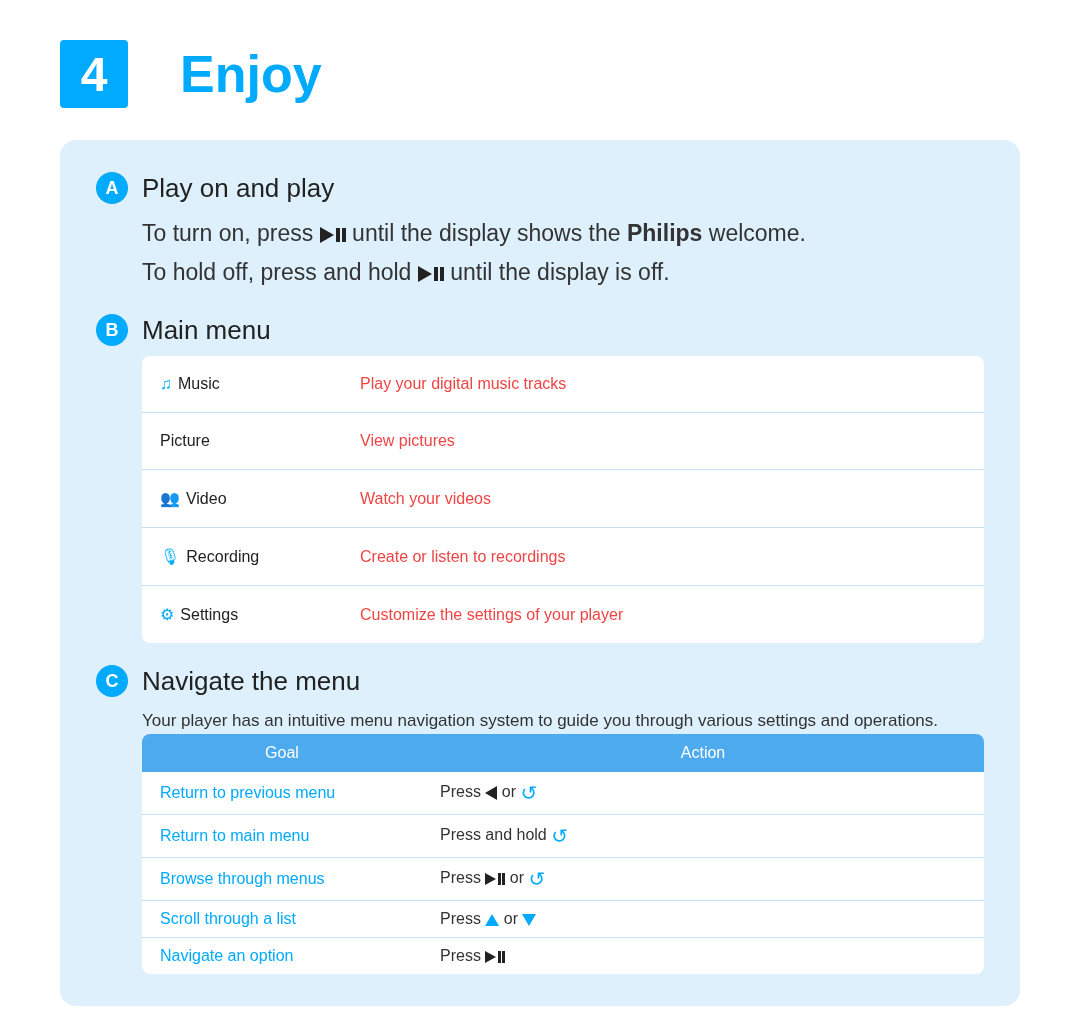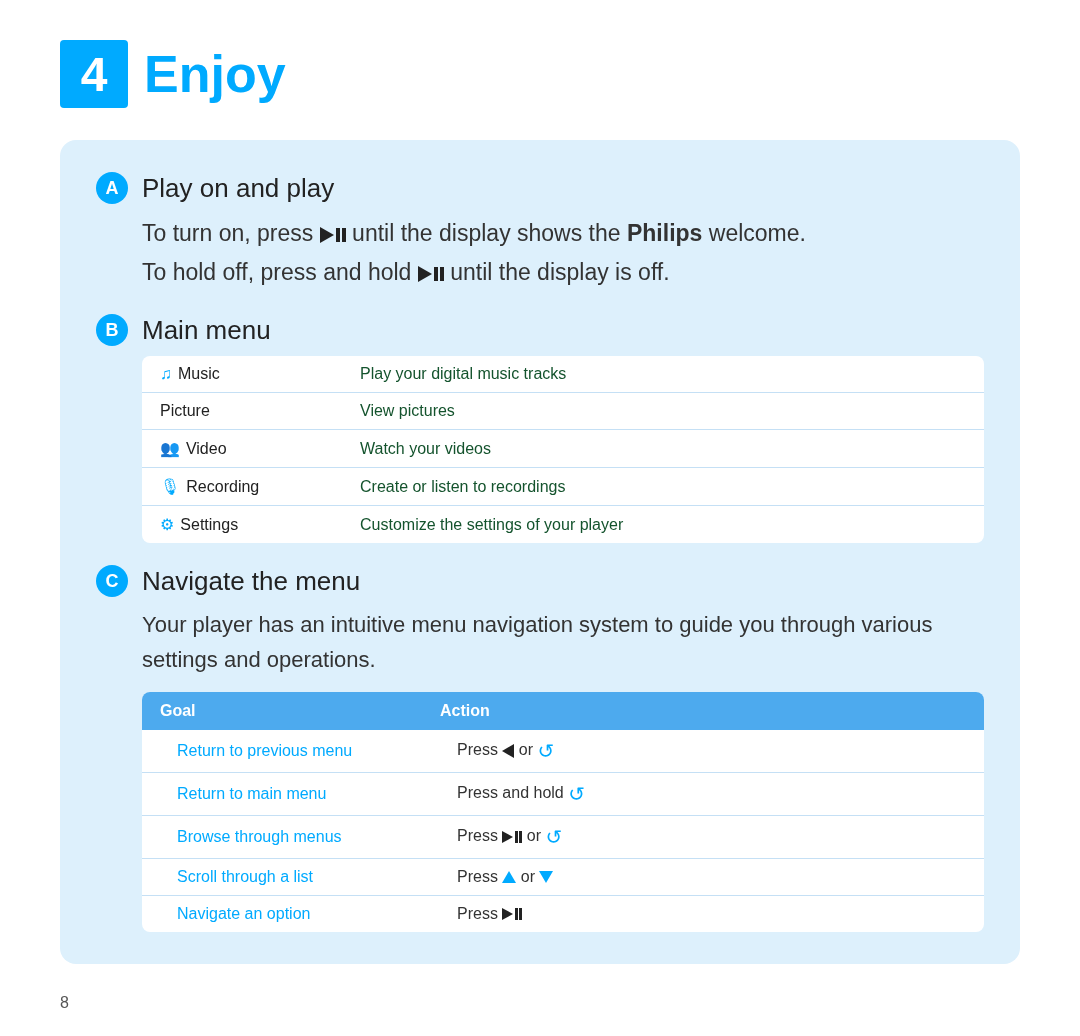--- a/index.html
+++ b/index.html
@@ -29,20 +29,21 @@
       display: flex;
       align-items: center;
       justify-content: center;
       margin-right: 16px;
       border-radius: 4px;
     }
     .chapter-title {
       font-size: 52px;
       font-weight: bold;
       color: #0af;
+      margin-left: 36px;
     }
 
     
     .main-card {
       background: #ddf0fc;
       border-radius: 16px;
       padding: 32px 36px 32px 36px;
     }
 
     
@@ -115,78 +116,77 @@
     .menu-table {
       margin-left: 46px;
       margin-top: 8px;
       border-collapse: collapse;
       width: calc(100% - 46px);
       background: #fff;
       border-radius: 8px;
       overflow: hidden;
     }
     .menu-table td {
-      padding: 9px 18px;
+      padding: 19px 18px;
       font-size: 16px;
       border-bottom: 1px solid #c5e0f5;
       vertical-align: middle;
     }
     .menu-table tr:last-child td {
       border-bottom: none;
     }
     .menu-table td:first-child {
       width: 200px;
       color: #222;
     }
     .menu-table td:last-child {
-      color: #14532d;
+      color: #ef4444;
     }
     .menu-icon {
       color: #0af;
       margin-right: 6px;
       font-size: 16px;
     }
 
     
     .section-c {}
     .section-c-desc {
       padding-left: 46px;
-      font-size: 22px;
+      font-size: 17px;
       color: #333;
       line-height: 1.6;
-      margin-bottom: 14px;
     }
 
     
     .nav-table {
       margin-left: 46px;
       border-collapse: collapse;
       width: calc(100% - 46px);
       background: #fff;
       border-radius: 8px;
       overflow: hidden;
     }
     .nav-table thead tr {
       background: #4daaee;
     }
     .nav-table thead th {
       padding: 10px 18px;
       font-size: 16px;
-      font-weight: bold;
+      font-weight: normal;
       color: #fff;
-      text-align: left;
+      text-align: center;
     }
     .nav-table tbody tr {
       border-bottom: 1px solid #c5e0f5;
     }
     .nav-table tbody tr:last-child {
       border-bottom: none;
     }
     .nav-table tbody td {
-      padding: 9px 35px;
+      padding: 9px 18px;
       font-size: 16px;
       vertical-align: middle;
       margin-left: 36px;
     }
     .nav-table tbody td:first-child {
       color: #0af;
       width: 280px;
     }
     .nav-table tbody td:last-child {
       color: #333;

